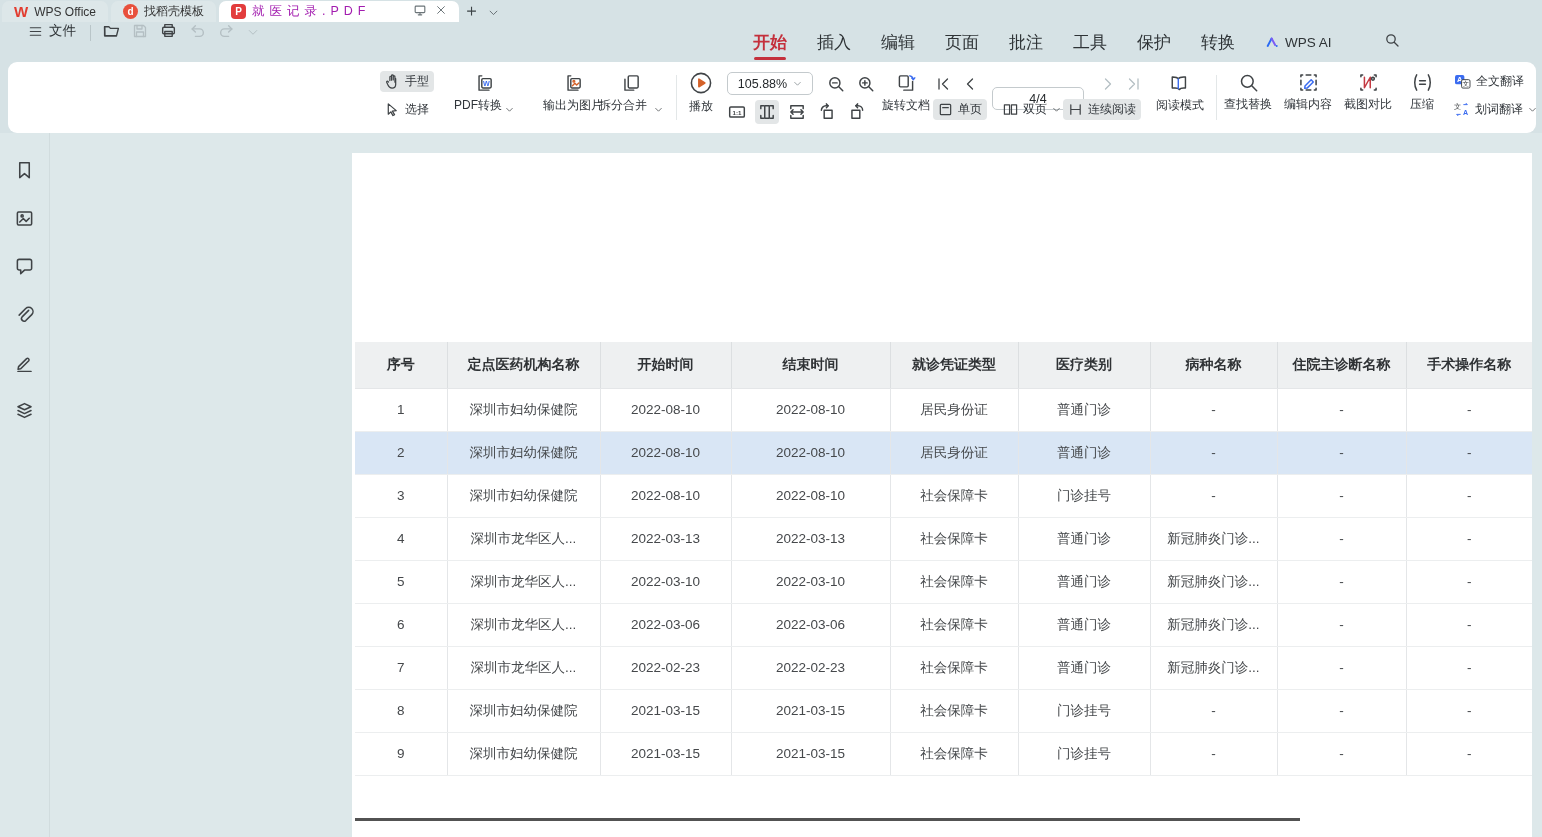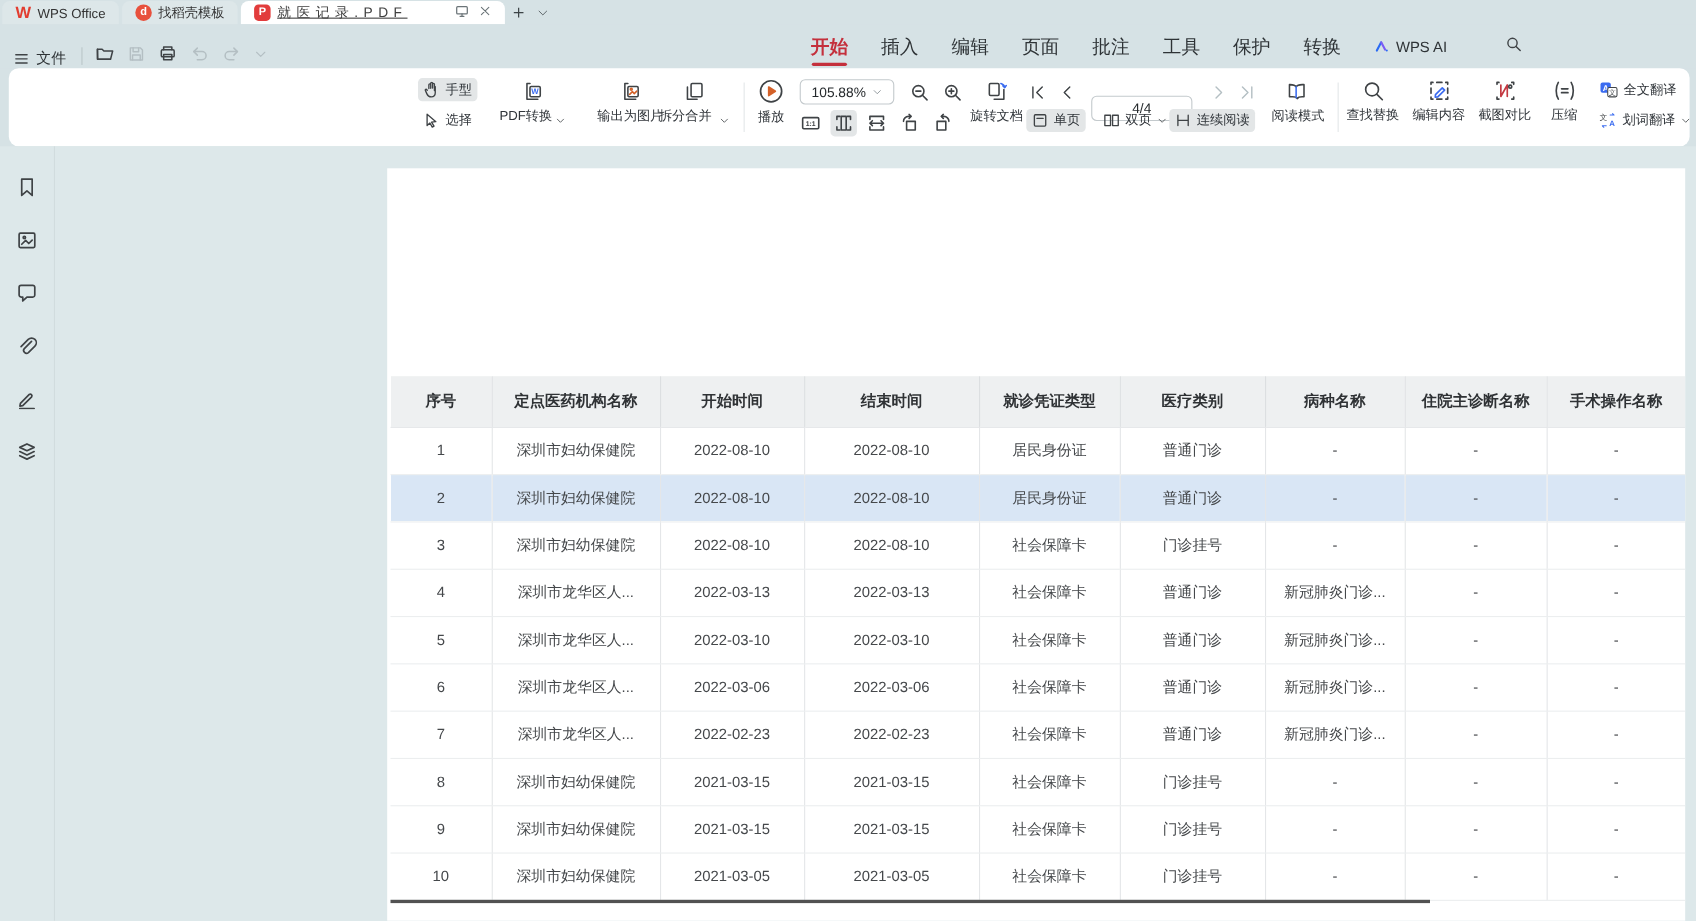--- a/index.html
+++ b/index.html
@@ -7,29 +7,29 @@
     font-family:"Liberation Sans","DejaVu Sans",sans-serif; }
   body { background:#d6e2e5; }
 
   
   .titlebar { height:22px; background:#d6e2e5; display:flex; align-items:flex-end; position:relative; }
   .ttab { height:21px; display:flex; align-items:center; gap:6px; padding:0 12px;
     border-radius:7px 7px 0 0; font-size:12px; color:#333; cursor:default; }
   .ttab.inactive { background:#dde7e9; margin-right:3px; }
   .ttab.active { background:#ffffff; }
   .ttab .tlabel { white-space:nowrap; }
-  .doc-label { letter-spacing:5px; font-size:12.5px; color:#404040;text-decoration:underline; }
+  .doc-label { letter-spacing:5px; font-size:12.5px; color:#a21caf; }
   .badge { width:15px; height:15px; border-radius:4px; color:#fff; font-size:10px; font-weight:bold;
     display:flex; align-items:center; justify-content:center; }
   .wlogo { color:#e23c2f; font-weight:800; font-size:15px; line-height:1; }
   .tab-tools { display:flex; align-items:center; gap:8px; margin-left:6px; color:#6b7478; }
   .newtab { font-size:17px; color:#3c4346; padding:0 4px; }
 
   
-  .menubar { height:40px; background:#d6e2e5; position:relative; display:flex; align-items:flex-end; }
+  .menubar { height:40px; background:#d6e2e5; position:relative; display:flex; align-items:flex-start;margin-left:16px; }
   .file-menu { display:flex; align-items:center; gap:6px; margin-left:12px; font-size:13.5px; color:#2e3336; }
   .qbar { display:flex; align-items:center; gap:12px; margin-left:14px; }
   .vsep-s { width:1px; height:16px; background:#b9c5c8; }
   .menu-tabs { position:absolute; left:737px; top:0; height:40px; display:flex; align-items:center; gap:30px; }
   .mtab { font-size:17px; color:#2e3336; position:relative; padding:10px 0; }
   .mtab.active { color:#c4303c; font-weight:bold; }
   .mtab.active::after { content:""; position:absolute; left:1px; right:1px; bottom:4px; height:3px;
     background:#c4303c; border-radius:2px; }
   .ai-tab { display:flex; align-items:center; gap:5px; font-size:13.5px; color:#2e3336; }
   .menu-search { margin-left:22px; }
@@ -578,29 +578,18 @@
               <td>9</td>
               <td>深圳市妇幼保健院</td>
               <td>2021-03-15</td>
               <td>2021-03-15</td>
               <td>社会保障卡</td>
               <td>门诊挂号</td>
               <td>-</td>
               <td>-</td>
               <td>-</td>
             </tr>
-            <tr>
-              <td>10</td>
-              <td>深圳市妇幼保健院</td>
-              <td>2021-03-05</td>
-              <td>2021-03-05</td>
-              <td>社会保障卡</td>
-              <td>门诊挂号</td>
-              <td>-</td>
-              <td>-</td>
-              <td>-</td>
-            </tr>
           </tbody>
       </table>
     </div>
     <div class="endline"></div>
   </div>
 </div>
 
 </body></html>

